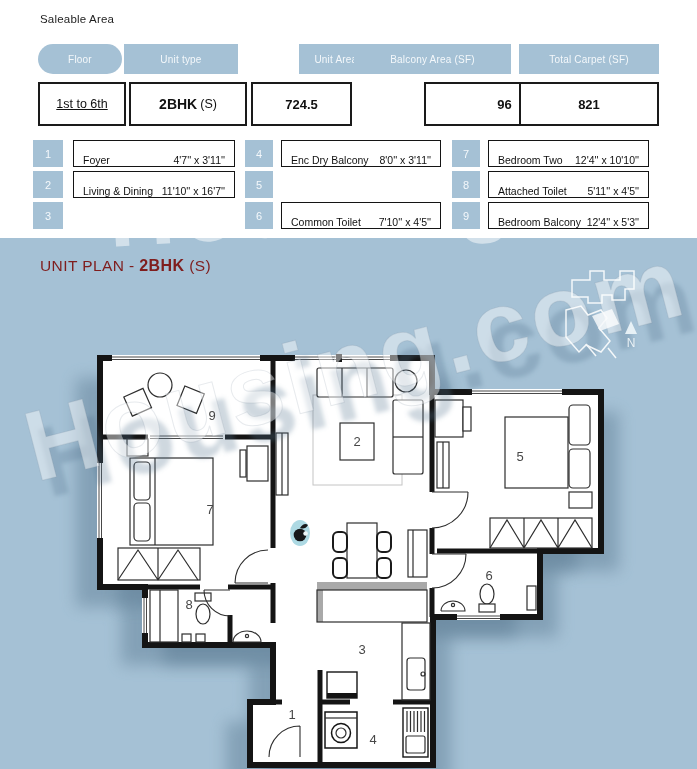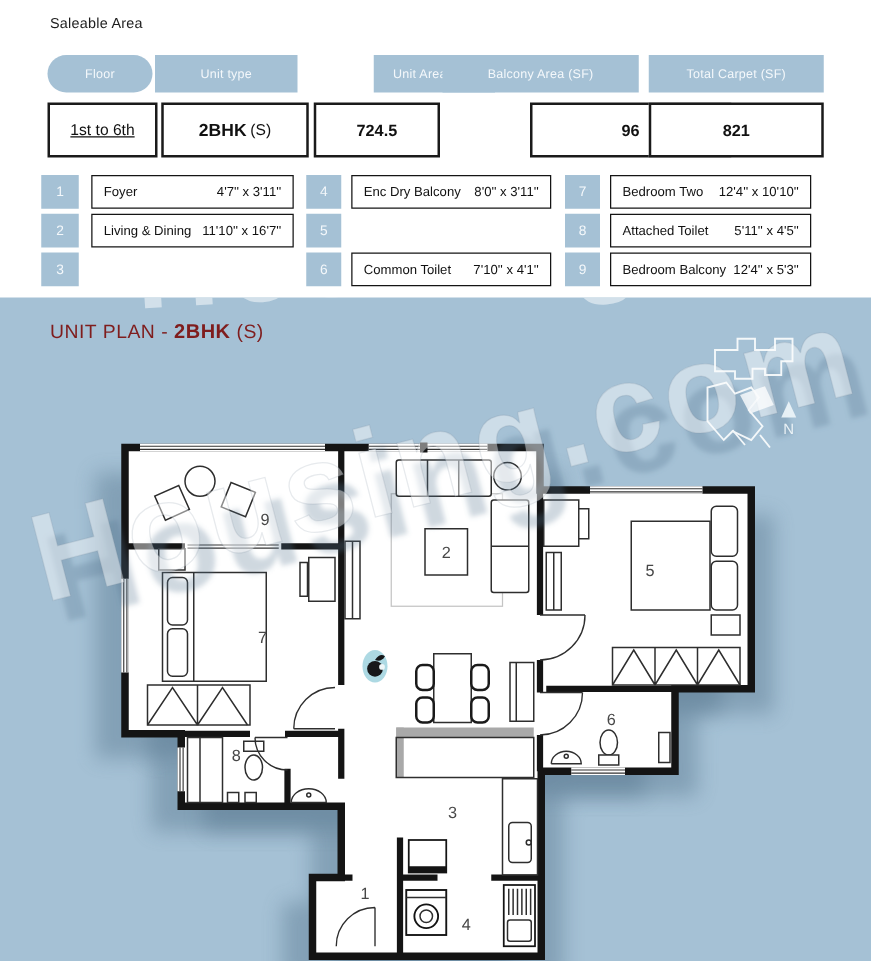--- a/index.html
+++ b/index.html
@@ -11,21 +11,21 @@
   .vc{position:absolute;top:82px;height:40px;background:#fff;border:2px solid #1a1a1a;
       display:flex;align-items:center;justify-content:center;font-size:12.5px;color:#111;}
   .vc.num{font-weight:bold;font-size:13px;}
   .ut-bold{font-weight:bold;font-size:14px;}
   .ut-rest{font-size:12.5px;margin-left:3px;}
   .rcol{position:absolute;top:140px;}
   .rrow{display:flex;align-items:stretch;height:27px;margin-bottom:4px;}
   .badge{width:30px;background:#a5c1d5;color:#f4f8fb;font-size:11px;display:flex;
          align-items:center;justify-content:center;flex:0 0 auto;}
   .rgap{width:10px;flex:0 0 auto;}
-  .rbox{flex:1;border:1.6px solid #141414;background:#fff;display:flex;align-items:center;
+  .rbox{flex:1;border:1.6px solid #141414;background:#fff;display:flex;align-items:flex-end;
         justify-content:space-between;padding:0 9px;font-size:10.5px;color:#111;}
   .rname{white-space:nowrap;}
   .rdim{white-space:nowrap;}
   .plan-section{position:absolute;left:0;top:238px;width:697px;height:531px;background:#a5c1d5;overflow:hidden;}
   .plan-title{position:absolute;left:40px;top:19px;color:#7f1d1d;font-size:15.5px;letter-spacing:.4px;z-index:5;}
   .plan-title b{font-size:16px;}
   .plan-svg{position:absolute;left:0;top:0;}
   svg{font-family:"Liberation Sans",sans-serif;}
   .wall{fill:none;stroke:#141414;stroke-width:5;}
   .outline{fill:#ffffff;stroke:#141414;stroke-width:6;}
@@ -94,21 +94,21 @@
     </div>
     <div class="rrow">
       <div class="badge" style="width:28px;">5</div>
         <div class="rgap" style="width:8px;"></div>
     </div>
     <div class="rrow">
       <div class="badge" style="width:28px;">6</div>
         <div class="rgap" style="width:8px;"></div>
       <div class="rbox">
           <span class="rname">Common Toilet</span>
-          <span class="rdim">7'10'' x 4'1''</span>
+          <span class="rdim">7'10'' x 4'5''</span>
         </div>
     </div>
   </div>
 
   <div class="rcol" style="left:452px;width:197px;">
     <div class="rrow">
       <div class="badge" style="width:28px;">7</div>
         <div class="rgap" style="width:8px;"></div>
       <div class="rbox">
           <span class="rname">Bedroom Two</span>

